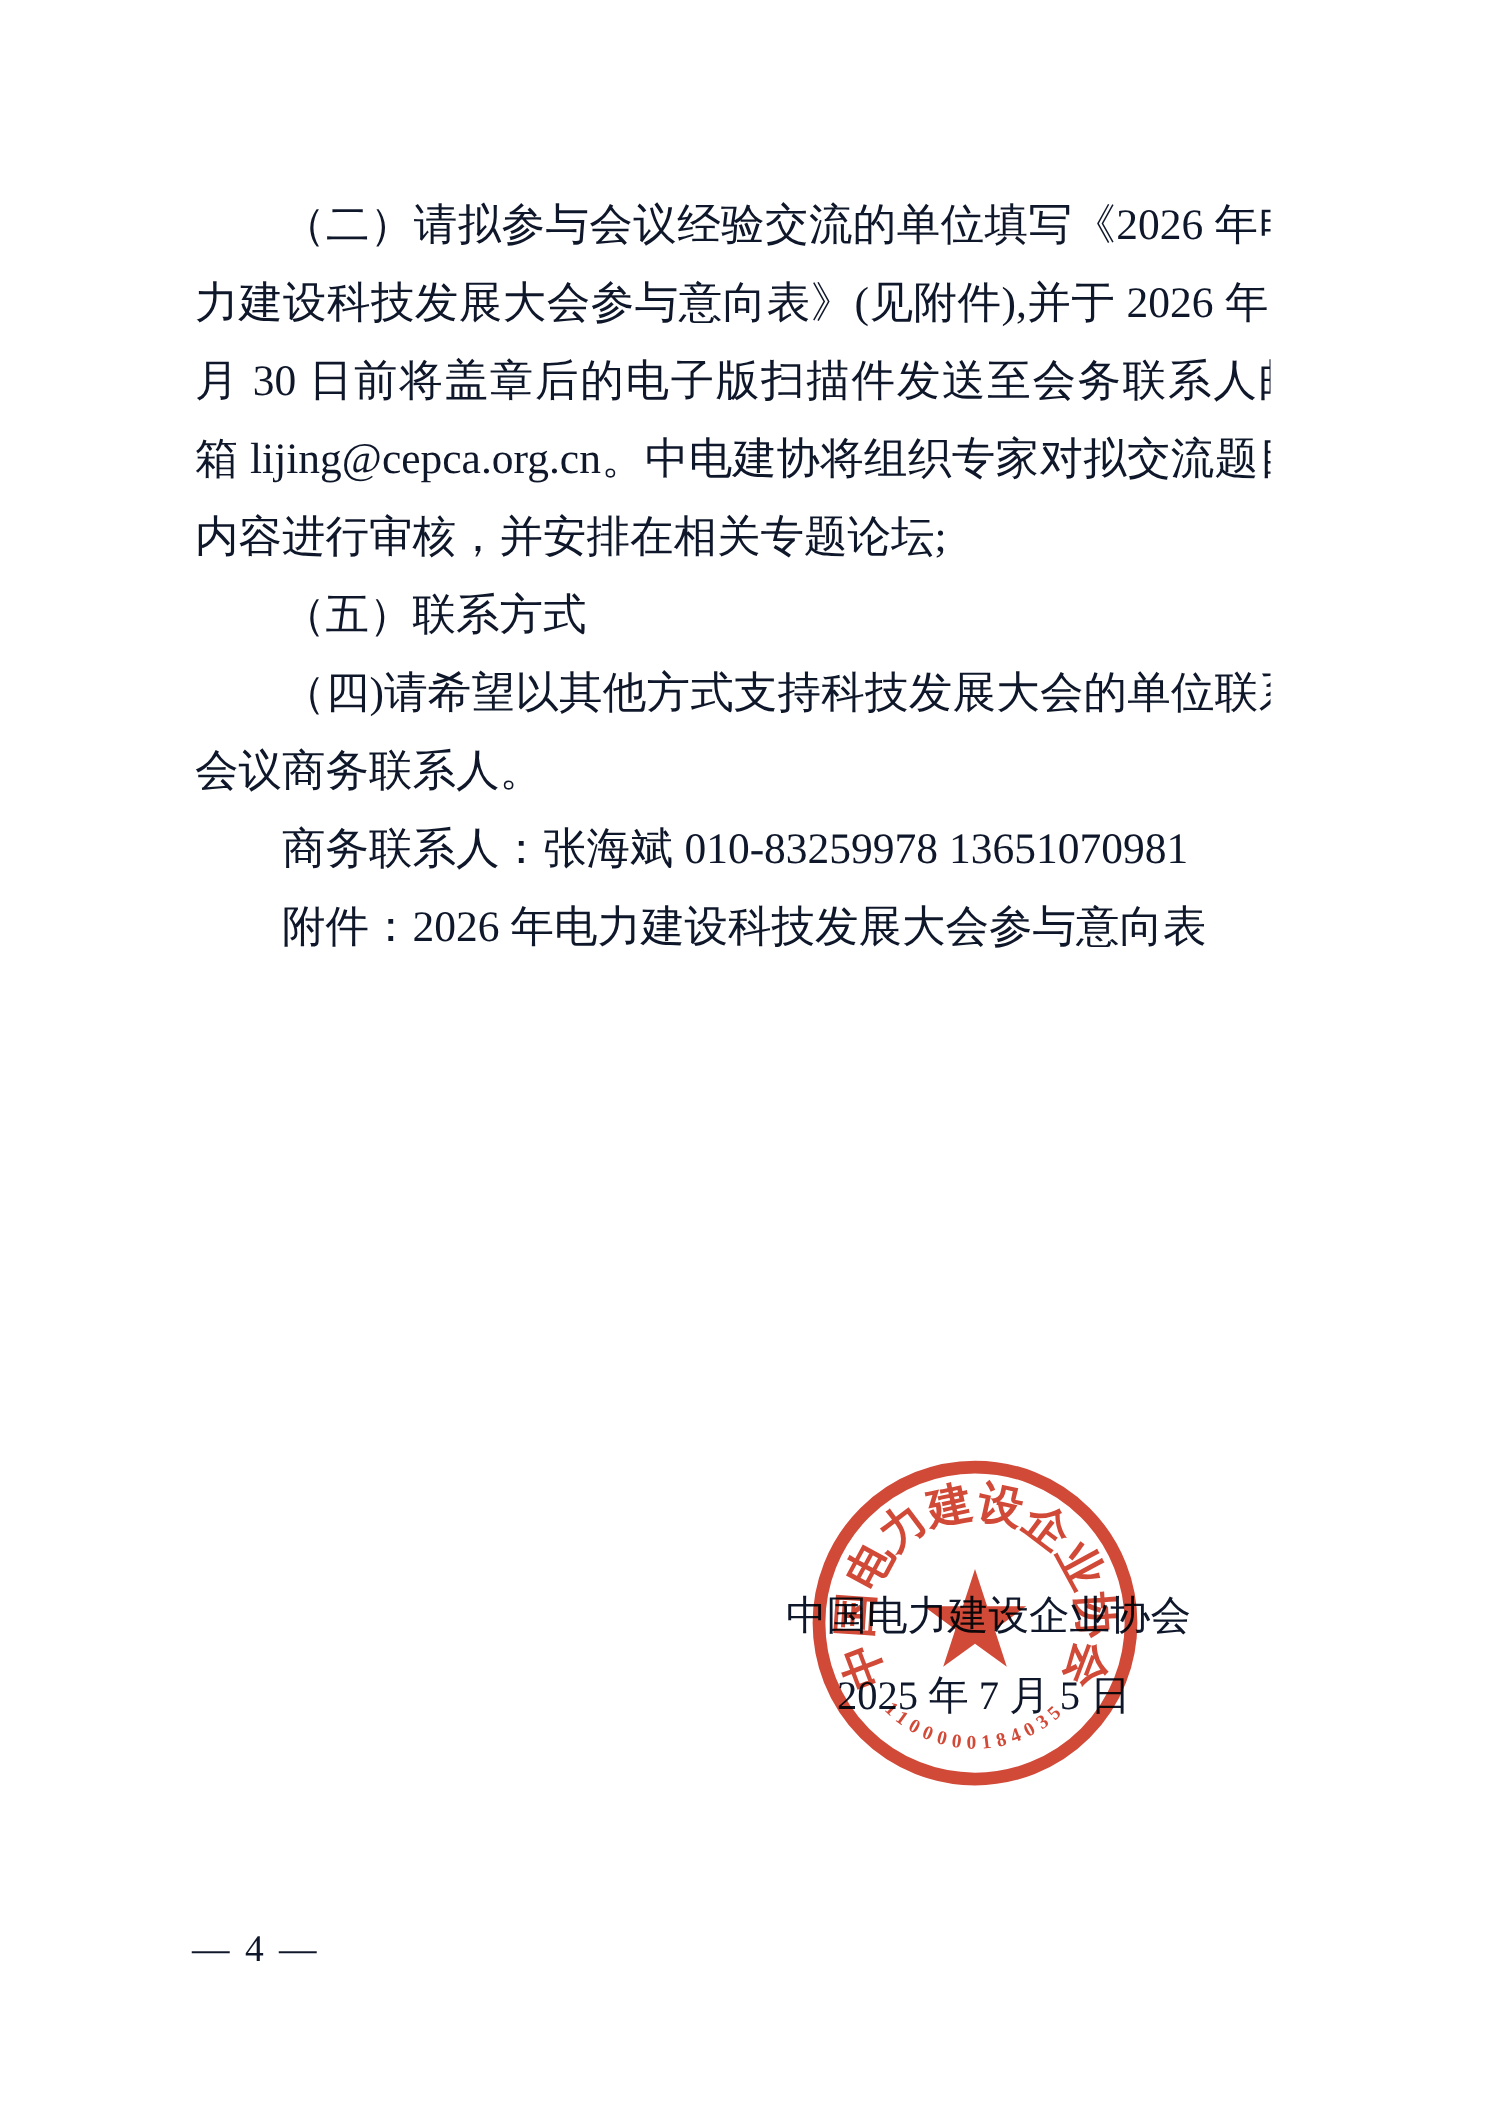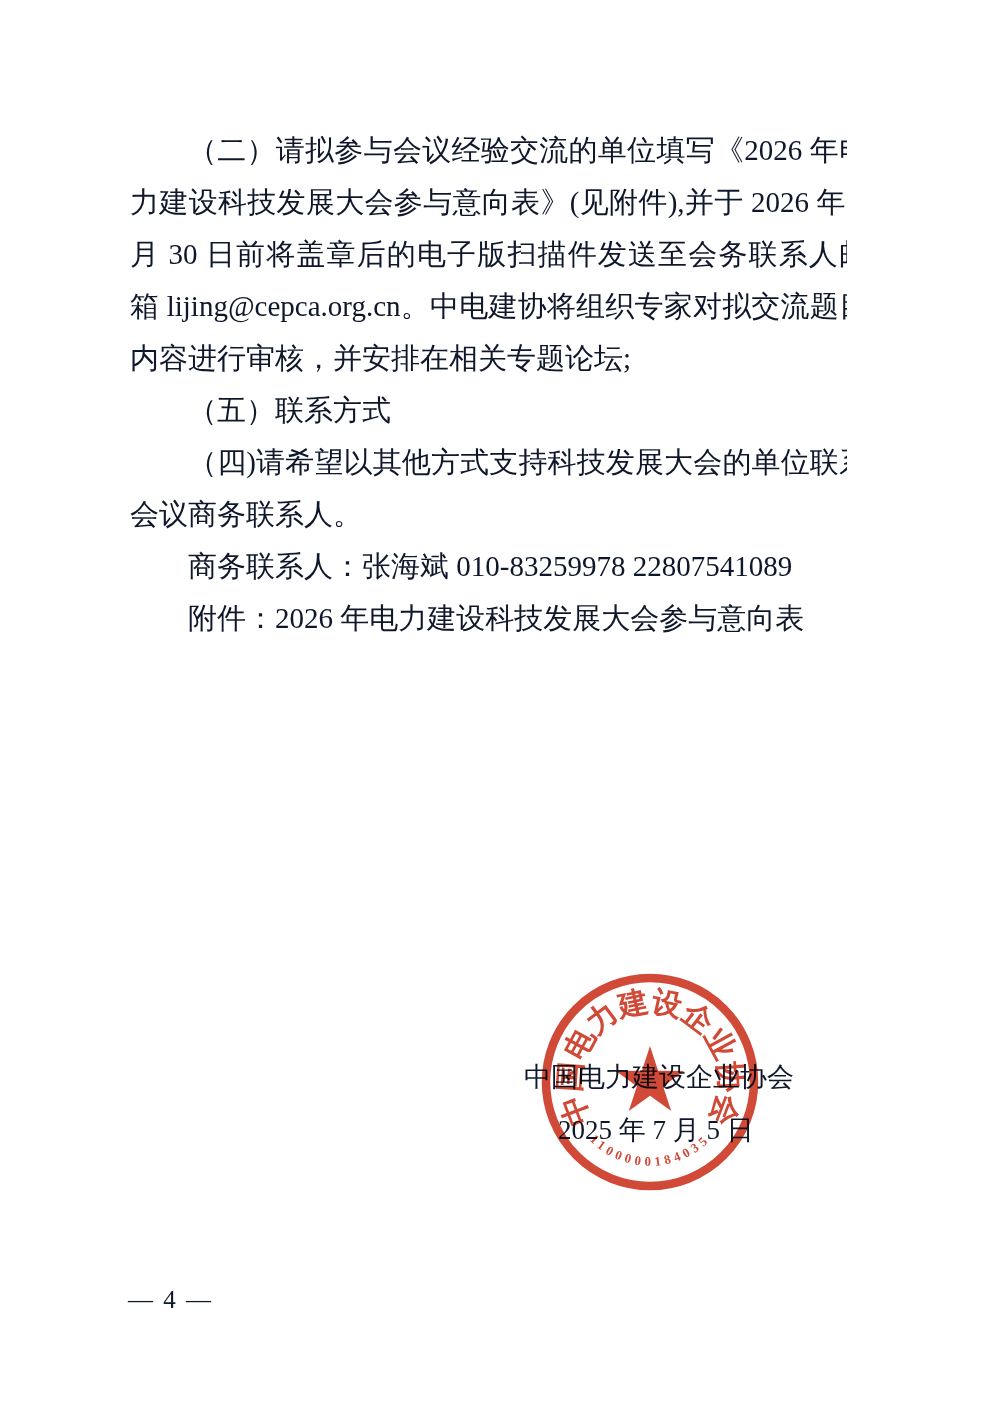--- a/index.html
+++ b/index.html
@@ -39,21 +39,21 @@
 </style>
 </head>
 <body>
 
 <div class="page">
 
   <div class="body-text">
     <p>（二）请拟参与会议经验交流的单位填写《2026 年电力建设科技发展大会参与意向表》(见附件),并于 2026 年 4 月 30 日前将盖章后的电子版扫描件发送至会务联系人邮箱 lijing@cepca.org.cn。中电建协将组织专家对拟交流题目内容进行审核，并安排在相关专题论坛;</p>
     <p>（五）联系方式</p>
     <p>（四)请希望以其他方式支持科技发展大会的单位联系会议商务联系人。</p>
-    <p>商务联系人：张海斌 010-83259978 22807541089</p>
+    <p>商务联系人：张海斌 010-83259978 13651070981</p>
     <p class="attachment-line">附件：2026 年电力建设科技发展大会参与意向表</p>
   </div>
 
   <div class="sig-org">中国电力建设企业协会</div>
   <div class="sig-date">2025 年 7 月 5 日</div>
 
   <svg class="seal" width="230" height="230" viewBox="-115 -115 230 230">
     <circle r="104" fill="none" stroke-width="8.5" stroke="#cd3a27"></circle>
     <defs>
       <path id="sealTextArc" d="M -57.3 40.2 A 70 70 0 1 1 57.3 40.2" fill="none"></path>

